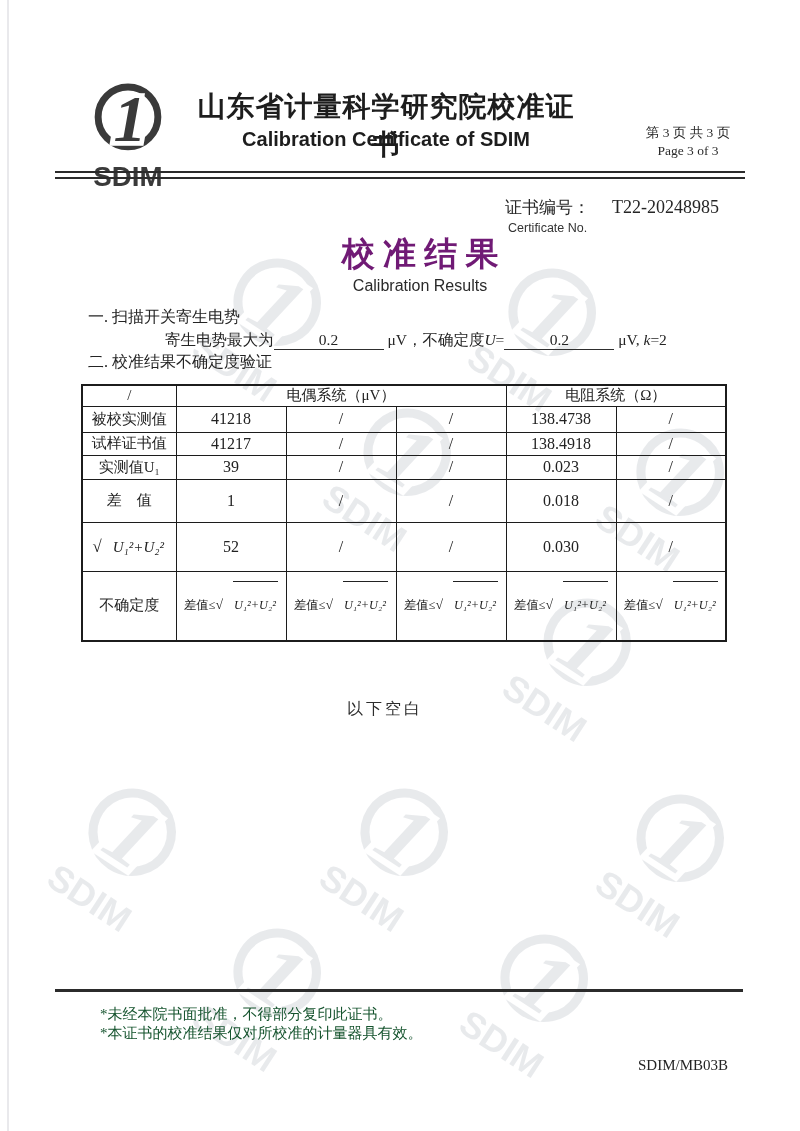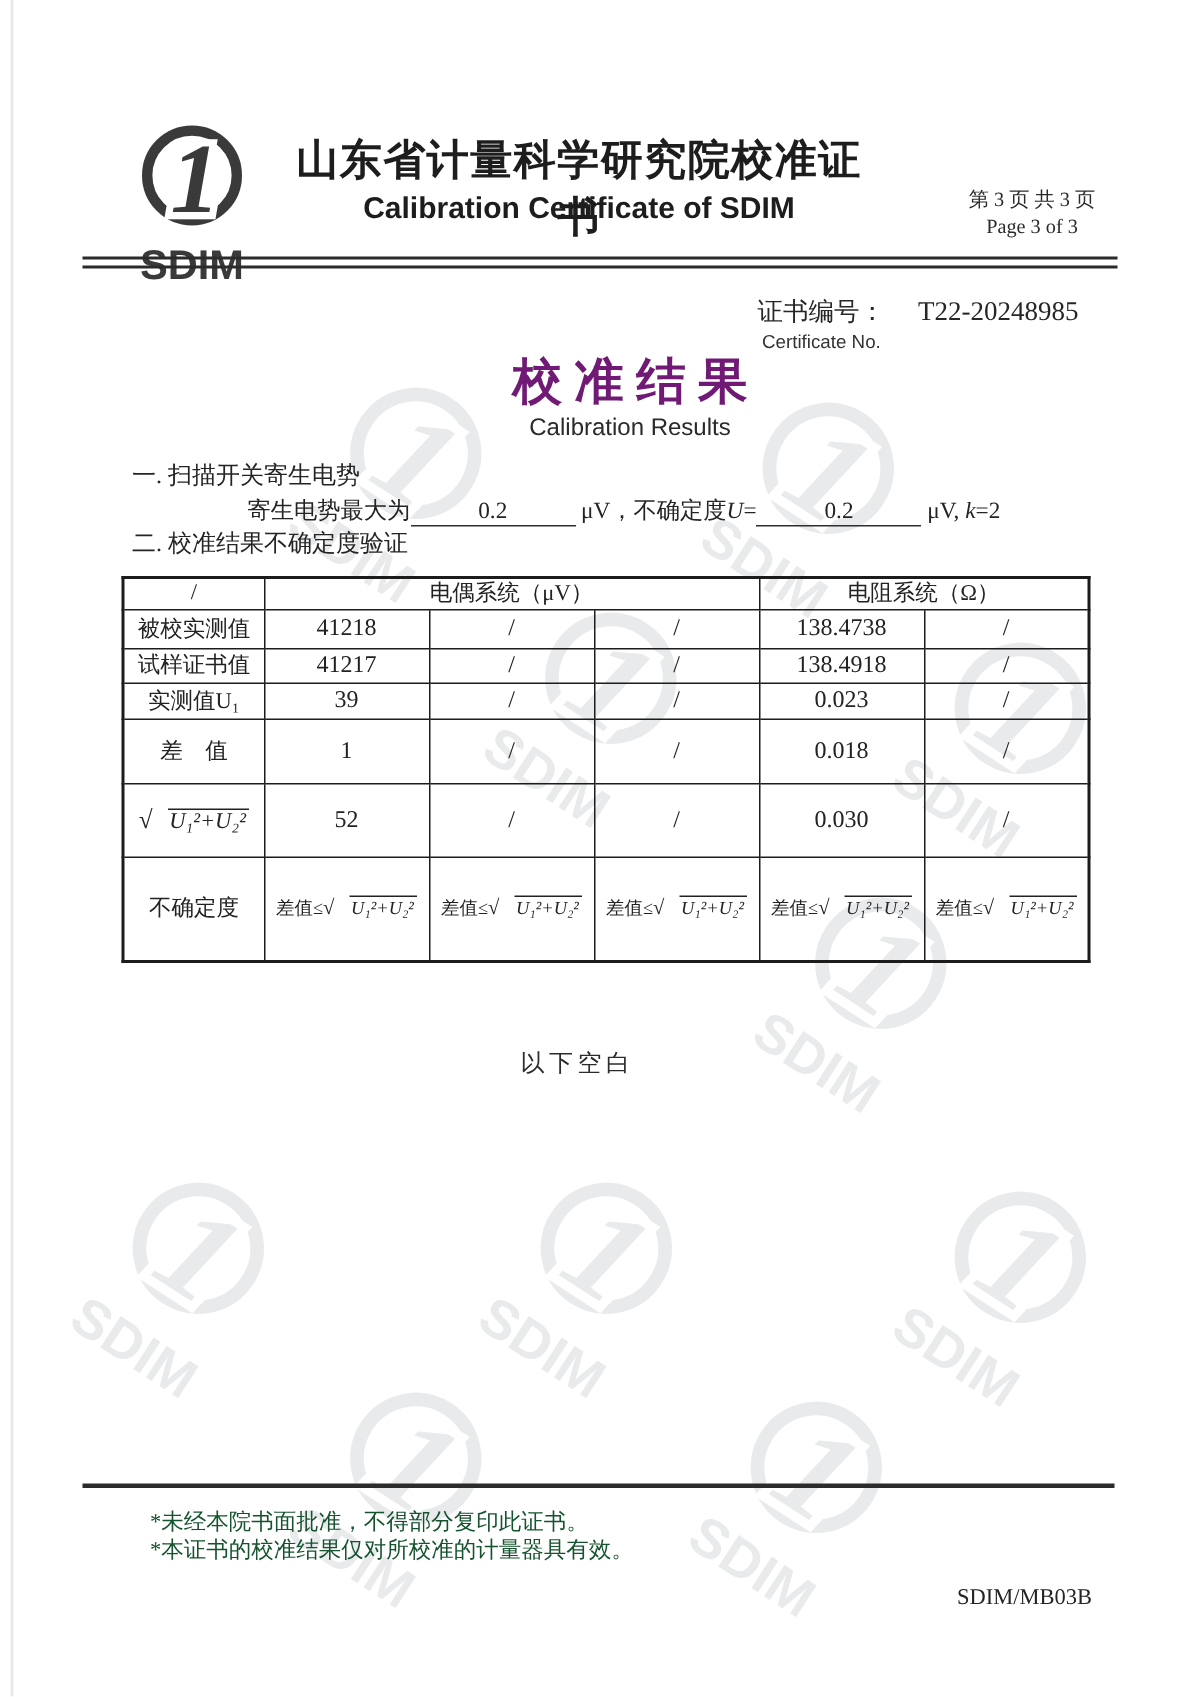--- a/index.html
+++ b/index.html
@@ -47,21 +47,21 @@
             border:2.5px solid #1c1c1c;}
   table.cal td{border:1.6px solid #1c1c1c;text-align:center;vertical-align:middle;
                padding:0 1px;font-size:15px;color:#222;overflow:hidden;}
   table.cal td.num{font-size:16px;}
   table.cal td.vr{font-size:12.3px;padding:0;}
   col.c-label{width:94px;}
   col.c-data{width:110px;}
   
   .rad{white-space:nowrap;font-style:italic;font-family:"Liberation Serif",serif;}
   .rad .sign{font-style:normal;font-size:1.12em;}
-  .rad .cand{border-top:1.2px solid #222;padding:0 2px 0 1px;margin-left:10px;}
+  .rad .cand{border-top:1.2px solid #222;padding:16px 2px 0 1px;margin-left:10px;}
   
   .below-blank{left:300px;top:699px;width:170px;text-align:center;
                font-size:16px;letter-spacing:3px;color:#2c2c2c;}
   
   .rule-footer{left:55px;top:989px;width:688px;height:2.5px;background:#2b2b2b;}
   .note{left:100px;font-size:15px;color:#14532d;white-space:nowrap;}
   .n1{top:1005px;} .n2{top:1024px;}
   .form-no{left:610px;top:1057px;width:118px;text-align:right;font-size:15px;color:#242424;}
 </style>
 </head>

